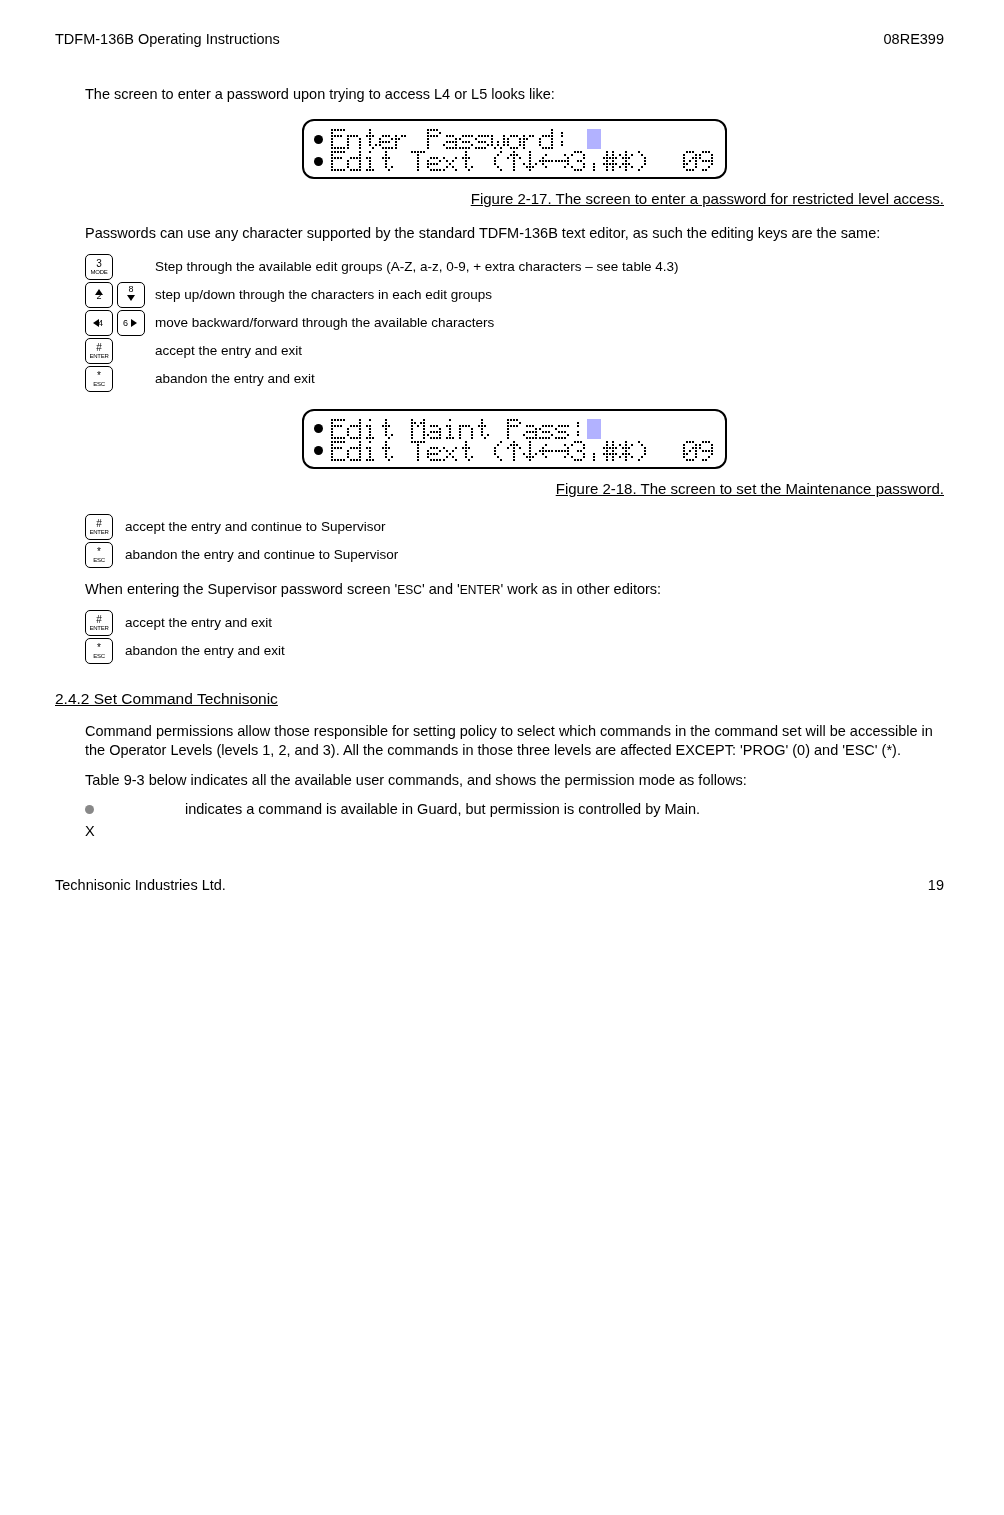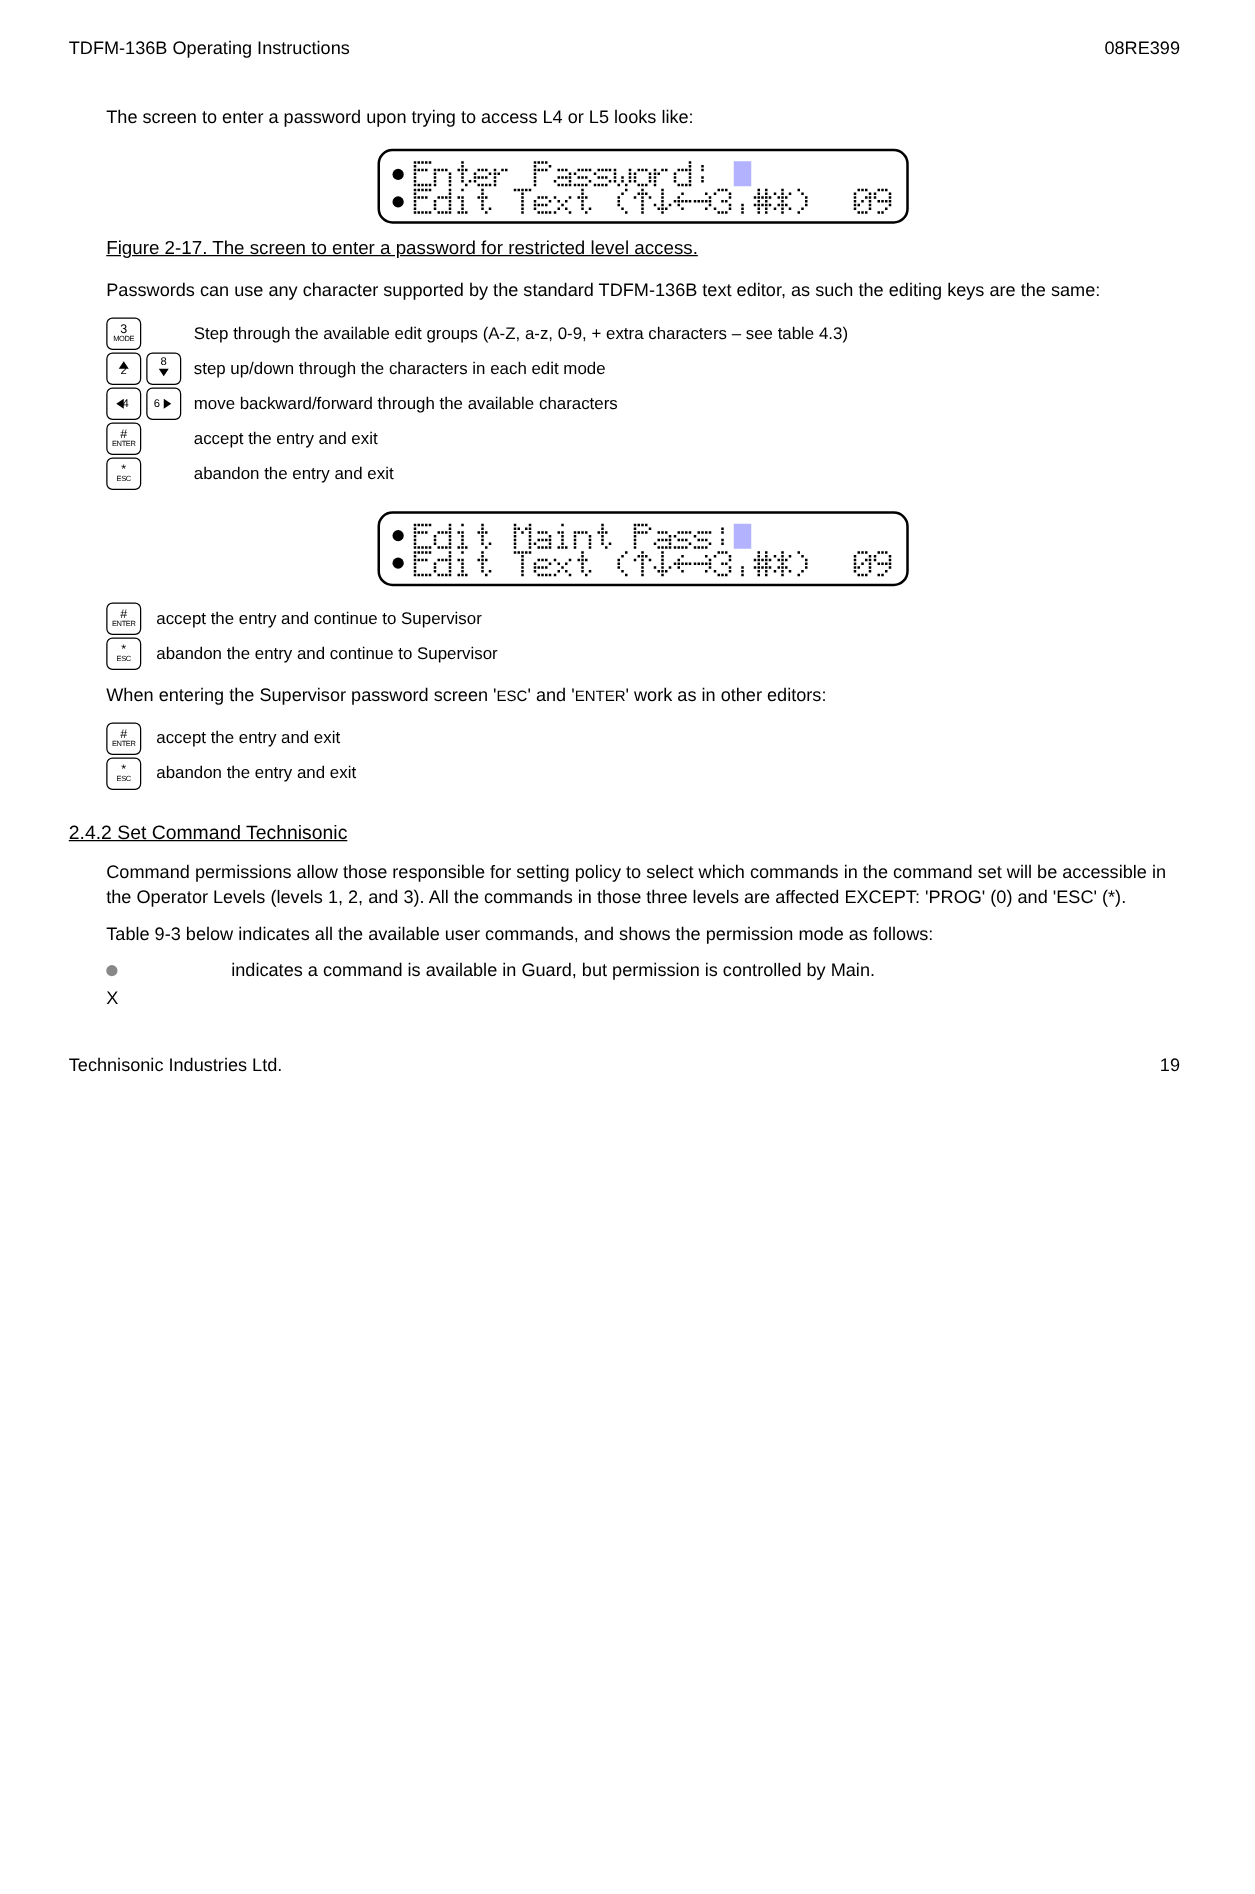--- a/index.html
+++ b/index.html
@@ -55,21 +55,21 @@
   }
   .px { width: 2px; height: 2px; }
   .on { background: #000; }
   .off { background: #fff; }
   .cursor-block {
     width: 14px; height: 20px;
     background: rgba(0,0,255,0.3);
     display: inline-block;
   }
   .caption {
-    text-align: left;
+    text-align: right;
     text-decoration: underline;
     font-size: 15px;
     margin: 5px 0 15px 0;
   }
   .key-table {
     margin: 8px 0 12px 0;
   }
   .key-row {
     display: flex;
     align-items: center;
@@ -175,21 +175,21 @@
               <div style="position: absolute; font-size: 9px; color: rgb(0, 0, 0); left: 50%; transform: translateX(-50%); top: 9px;">2</div>
             </div>
           </div>
           <div class="key-btn">
             <div style="position: relative; display: flex; align-items: center; justify-content: center; width: 100%; height: 100%;">
               <div class="arrow-down" style="margin-top: 6px;"></div>
               <div style="position: absolute; font-size: 9px; color: rgb(0, 0, 0); left: 50%; transform: translateX(-50%); top: 2px;">8</div>
             </div>
           </div>
         </div>
-        <div>step up/down through the characters in each edit mode</div>
+        <div>step up/down through the characters in each edit groups</div>
       </div>
       <div class="key-row">
         <div class="key-cell">
           <div class="key-btn">
             <div style="position: relative; display: flex; align-items: center; justify-content: center; width: 100%; height: 100%;">
               <div class="arrow-left" style="margin-left: -6px;"></div>
               <div style="position: absolute; font-size: 9px; color: rgb(0, 0, 0); top: 50%; transform: translateY(-50%); left: 12px;">4</div>
             </div>
           </div>
           <div class="key-btn">
@@ -222,20 +222,21 @@
     </div>
 
 
 <div class="center-box">
   <div class="lcd-box">
     <div class="lcd-line"><span class="dot"></span><span id="lcd2-l1"><span><span class="glyph"><span class="dotmatrix"><span class="px on"></span><span class="px on"></span><span class="px on"></span><span class="px on"></span><span class="px on"></span><span class="px on"></span><span class="px off"></span><span class="px off"></span><span class="px off"></span><span class="px off"></span><span class="px on"></span><span class="px on"></span><span class="px on"></span><span class="px on"></span><span class="px off"></span><span class="px on"></span><span class="px off"></span><span class="px off"></span><span class="px off"></span><span class="px off"></span><span class="px on"></span><span class="px off"></span><span class="px off"></span><span class="px off"></span><span class="px off"></span><span class="px on"></span><span class="px off"></span><span class="px off"></span><span class="px off"></span><span class="px off"></span><span class="px on"></span><span class="px on"></span><span class="px on"></span><span class="px on"></span><span class="px on"></span></span></span><span class="glyph"><span class="dotmatrix"><span class="px off"></span><span class="px off"></span><span class="px off"></span><span class="px off"></span><span class="px on"></span><span class="px off"></span><span class="px off"></span><span class="px off"></span><span class="px off"></span><span class="px on"></span><span class="px off"></span><span class="px on"></span><span class="px on"></span><span class="px on"></span><span class="px on"></span><span class="px on"></span><span class="px off"></span><span class="px off"></span><span class="px off"></span><span class="px on"></span><span class="px on"></span><span class="px off"></span><span class="px off"></span><span class="px off"></span><span class="px on"></span><span class="px on"></span><span class="px off"></span><span class="px off"></span><span class="px off"></span><span class="px on"></span><span class="px off"></span><span class="px on"></span><span class="px on"></span><span class="px on"></span><span class="px on"></span></span></span><span class="glyph"><span class="dotmatrix"><span class="px off"></span><span class="px off"></span><span class="px on"></span><span class="px off"></span><span class="px off"></span><span class="px off"></span><span class="px off"></span><span class="px off"></span><span class="px off"></span><span class="px off"></span><span class="px off"></span><span class="px on"></span><span class="px on"></span><span class="px off"></span><span class="px off"></span><span class="px off"></span><span class="px off"></span><span class="px on"></span><span class="px off"></span><span class="px off"></span><span class="px off"></span><span class="px off"></span><span class="px on"></span><span class="px off"></span><span class="px off"></span><span class="px off"></span><span class="px off"></span><span class="px on"></span><span class="px off"></span><span class="px off"></span><span class="px off"></span><span class="px on"></span><span class="px on"></span><span class="px on"></span><span class="px off"></span></span></span><span class="glyph"><span class="dotmatrix"><span class="px off"></span><span class="px off"></span><span class="px on"></span><span class="px off"></span><span class="px off"></span><span class="px off"></span><span class="px off"></span><span class="px on"></span><span class="px off"></span><span class="px off"></span><span class="px off"></span><span class="px on"></span><span class="px on"></span><span class="px on"></span><span class="px off"></span><span class="px off"></span><span class="px off"></span><span class="px on"></span><span class="px off"></span><span class="px off"></span><span class="px off"></span><span class="px off"></span><span class="px on"></span><span class="px off"></span><span class="px off"></span><span class="px off"></span><span class="px off"></span><span class="px on"></span><span class="px off"></span><span class="px on"></span><span class="px off"></span><span class="px off"></span><span class="px off"></span><span class="px on"></span><span class="px off"></span></span></span><span class="glyph"><span class="dotmatrix"><span class="px off"></span><span class="px off"></span><span class="px off"></span><span class="px off"></span><span class="px off"></span><span class="px off"></span><span class="px off"></span><span class="px off"></span><span class="px off"></span><span class="px off"></span><span class="px off"></span><span class="px off"></span><span class="px off"></span><span class="px off"></span><span class="px off"></span><span class="px off"></span><span class="px off"></span><span class="px off"></span><span class="px off"></span><span class="px off"></span><span class="px off"></span><span class="px off"></span><span class="px off"></span><span class="px off"></span><span class="px off"></span><span class="px off"></span><span class="px off"></span><span class="px off"></span><span class="px off"></span><span class="px off"></span><span class="px off"></span><span class="px off"></span><span class="px off"></span><span class="px off"></span><span class="px off"></span></span></span><span class="glyph"><span class="dotmatrix"><span class="px on"></span><span class="px off"></span><span class="px off"></span><span class="px off"></span><span class="px on"></span><span class="px on"></span><span class="px on"></span><span class="px off"></span><span class="px on"></span><span class="px on"></span><span class="px on"></span><span class="px off"></span><span class="px on"></span><span class="px off"></span><span class="px on"></span><span class="px on"></span><span class="px off"></span><span class="px off"></span><span class="px off"></span><span class="px on"></span><span class="px on"></span><span class="px off"></span><span class="px off"></span><span class="px off"></span><span class="px on"></span><span class="px on"></span><span class="px off"></span><span class="px off"></span><span class="px off"></span><span class="px on"></span><span class="px on"></span><span class="px off"></span><span class="px off"></span><span class="px off"></span><span class="px on"></span></span></span><span class="glyph"><span class="dotmatrix"><span class="px off"></span><span class="px off"></span><span class="px off"></span><span class="px off"></span><span class="px off"></span><span class="px off"></span><span class="px off"></span><span class="px off"></span><span class="px off"></span><span class="px off"></span><span class="px off"></span><span class="px on"></span><span class="px on"></span><span class="px on"></span><span class="px off"></span><span class="px off"></span><span class="px off"></span><span class="px off"></span><span class="px off"></span><span class="px on"></span><span class="px off"></span><span class="px on"></span><span class="px on"></span><span class="px on"></span><span class="px on"></span><span class="px on"></span><span class="px off"></span><span class="px off"></span><span class="px off"></span><span class="px on"></span><span class="px off"></span><span class="px on"></span><span class="px on"></span><span class="px on"></span><span class="px on"></span></span></span><span class="glyph"><span class="dotmatrix"><span class="px off"></span><span class="px off"></span><span class="px on"></span><span class="px off"></span><span class="px off"></span><span class="px off"></span><span class="px off"></span><span class="px off"></span><span class="px off"></span><span class="px off"></span><span class="px off"></span><span class="px on"></span><span class="px on"></span><span class="px off"></span><span class="px off"></span><span class="px off"></span><span class="px off"></span><span class="px on"></span><span class="px off"></span><span class="px off"></span><span class="px off"></span><span class="px off"></span><span class="px on"></span><span class="px off"></span><span class="px off"></span><span class="px off"></span><span class="px off"></span><span class="px on"></span><span class="px off"></span><span class="px off"></span><span class="px off"></span><span class="px on"></span><span class="px on"></span><span class="px on"></span><span class="px off"></span></span></span><span class="glyph"><span class="dotmatrix"><span class="px off"></span><span class="px off"></span><span class="px off"></span><span class="px off"></span><span class="px off"></span><span class="px off"></span><span class="px off"></span><span class="px off"></span><span class="px off"></span><span class="px off"></span><span class="px on"></span><span class="px on"></span><span class="px on"></span><span class="px on"></span><span class="px off"></span><span class="px on"></span><span class="px off"></span><span class="px off"></span><span class="px off"></span><span class="px on"></span><span class="px on"></span><span class="px off"></span><span class="px off"></span><span class="px off"></span><span class="px on"></span><span class="px on"></span><span class="px off"></span><span class="px off"></span><span class="px off"></span><span class="px on"></span><span class="px on"></span><span class="px off"></span><span class="px off"></span><span class="px off"></span><span class="px on"></span></span></span><span class="glyph"><span class="dotmatrix"><span class="px off"></span><span class="px off"></span><span class="px on"></span><span class="px off"></span><span class="px off"></span><span class="px off"></span><span class="px off"></span><span class="px on"></span><span class="px off"></span><span class="px off"></span><span class="px off"></span><span class="px on"></span><span class="px on"></span><span class="px on"></span><span class="px off"></span><span class="px off"></span><span class="px off"></span><span class="px on"></span><span class="px off"></span><span class="px off"></span><span class="px off"></span><span class="px off"></span><span class="px on"></span><span class="px off"></span><span class="px off"></span><span class="px off"></span><span class="px off"></span><span class="px on"></span><span class="px off"></span><span class="px on"></span><span class="px off"></span><span class="px off"></span><span class="px off"></span><span class="px on"></span><span class="px off"></span></span></span><span class="glyph"><span class="dotmatrix"><span class="px off"></span><span class="px off"></span><span class="px off"></span><span class="px off"></span><span class="px off"></span><span class="px off"></span><span class="px off"></span><span class="px off"></span><span class="px off"></span><span class="px off"></span><span class="px off"></span><span class="px off"></span><span class="px off"></span><span class="px off"></span><span class="px off"></span><span class="px off"></span><span class="px off"></span><span class="px off"></span><span class="px off"></span><span class="px off"></span><span class="px off"></span><span class="px off"></span><span class="px off"></span><span class="px off"></span><span class="px off"></span><span class="px off"></span><span class="px off"></span><span class="px off"></span><span class="px off"></span><span class="px off"></span><span class="px off"></span><span class="px off"></span><span class="px off"></span><span class="px off"></span><span class="px off"></span></span></span><span class="glyph"><span class="dotmatrix"><span class="px on"></span><span class="px on"></span><span class="px on"></span><span class="px on"></span><span class="px off"></span><span class="px on"></span><span class="px off"></span><span class="px off"></span><span class="px off"></span><span class="px on"></span><span class="px on"></span><span class="px on"></span><span class="px on"></span><span class="px on"></span><span class="px off"></span><span class="px on"></span><span class="px off"></span><span class="px off"></span><span class="px off"></span><span class="px off"></span><span class="px on"></span><span class="px off"></span><span class="px off"></span><span class="px off"></span><span class="px off"></span><span class="px on"></span><span class="px off"></span><span class="px off"></span><span class="px off"></span><span class="px off"></span><span class="px on"></span><span class="px off"></span><span class="px off"></span><span class="px off"></span><span class="px off"></span></span></span><span class="glyph"><span class="dotmatrix"><span class="px off"></span><span class="px off"></span><span class="px off"></span><span class="px off"></span><span class="px off"></span><span class="px off"></span><span class="px off"></span><span class="px off"></span><span class="px off"></span><span class="px off"></span><span class="px off"></span><span class="px on"></span><span class="px on"></span><span class="px on"></span><span class="px off"></span><span class="px off"></span><span class="px off"></span><span class="px off"></span><span class="px off"></span><span class="px on"></span><span class="px off"></span><span class="px on"></span><span class="px on"></span><span class="px on"></span><span class="px on"></span><span class="px on"></span><span class="px off"></span><span class="px off"></span><span class="px off"></span><span class="px on"></span><span class="px off"></span><span class="px on"></span><span class="px on"></span><span class="px on"></span><span class="px on"></span></span></span><span class="glyph"><span class="dotmatrix"><span class="px off"></span><span class="px off"></span><span class="px off"></span><span class="px off"></span><span class="px off"></span><span class="px off"></span><span class="px off"></span><span class="px off"></span><span class="px off"></span><span class="px off"></span><span class="px off"></span><span class="px on"></span><span class="px on"></span><span class="px on"></span><span class="px on"></span><span class="px on"></span><span class="px off"></span><span class="px off"></span><span class="px off"></span><span class="px off"></span><span class="px off"></span><span class="px on"></span><span class="px on"></span><span class="px on"></span><span class="px off"></span><span class="px off"></span><span class="px off"></span><span class="px off"></span><span class="px off"></span><span class="px on"></span><span class="px on"></span><span class="px on"></span><span class="px on"></span><span class="px on"></span><span class="px off"></span></span></span><span class="glyph"><span class="dotmatrix"><span class="px off"></span><span class="px off"></span><span class="px off"></span><span class="px off"></span><span class="px off"></span><span class="px off"></span><span class="px off"></span><span class="px off"></span><span class="px off"></span><span class="px off"></span><span class="px off"></span><span class="px on"></span><span class="px on"></span><span class="px on"></span><span class="px on"></span><span class="px on"></span><span class="px off"></span><span class="px off"></span><span class="px off"></span><span class="px off"></span><span class="px off"></span><span class="px on"></span><span class="px on"></span><span class="px on"></span><span class="px off"></span><span class="px off"></span><span class="px off"></span><span class="px off"></span><span class="px off"></span><span class="px on"></span><span class="px on"></span><span class="px on"></span><span class="px on"></span><span class="px on"></span><span class="px off"></span></span></span><span class="glyph"><span class="dotmatrix"><span class="px off"></span><span class="px off"></span><span class="px off"></span><span class="px off"></span><span class="px off"></span><span class="px off"></span><span class="px off"></span><span class="px on"></span><span class="px off"></span><span class="px off"></span><span class="px off"></span><span class="px off"></span><span class="px on"></span><span class="px off"></span><span class="px off"></span><span class="px off"></span><span class="px off"></span><span class="px off"></span><span class="px off"></span><span class="px off"></span><span class="px off"></span><span class="px off"></span><span class="px on"></span><span class="px off"></span><span class="px off"></span><span class="px off"></span><span class="px off"></span><span class="px on"></span><span class="px off"></span><span class="px off"></span><span class="px off"></span><span class="px off"></span><span class="px off"></span><span class="px off"></span><span class="px off"></span></span></span></span></span><span class="cursor-block"></span></div>
     <div class="lcd-line"><span class="dot"></span><span id="lcd2-l2"><span><span class="glyph"><span class="dotmatrix"><span class="px on"></span><span class="px on"></span><span class="px on"></span><span class="px on"></span><span class="px on"></span><span class="px on"></span><span class="px off"></span><span class="px off"></span><span class="px off"></span><span class="px off"></span><span class="px on"></span><span class="px on"></span><span class="px on"></span><span class="px on"></span><span class="px off"></span><span class="px on"></span><span class="px off"></span><span class="px off"></span><span class="px off"></span><span class="px off"></span><span class="px on"></span><span class="px off"></span><span class="px off"></span><span class="px off"></span><span class="px off"></span><span class="px on"></span><span class="px off"></span><span class="px off"></span><span class="px off"></span><span class="px off"></span><span class="px on"></span><span class="px on"></span><span class="px on"></span><span class="px on"></span><span class="px on"></span></span></span><span class="glyph"><span class="dotmatrix"><span class="px off"></span><span class="px off"></span><span class="px off"></span><span class="px off"></span><span class="px on"></span><span class="px off"></span><span class="px off"></span><span class="px off"></span><span class="px off"></span><span class="px on"></span><span class="px off"></span><span class="px on"></span><span class="px on"></span><span class="px on"></span><span class="px on"></span><span class="px on"></span><span class="px off"></span><span class="px off"></span><span class="px off"></span><span class="px on"></span><span class="px on"></span><span class="px off"></span><span class="px off"></span><span class="px off"></span><span class="px on"></span><span class="px on"></span><span class="px off"></span><span class="px off"></span><span class="px off"></span><span class="px on"></span><span class="px off"></span><span class="px on"></span><span class="px on"></span><span class="px on"></span><span class="px on"></span></span></span><span class="glyph"><span class="dotmatrix"><span class="px off"></span><span class="px off"></span><span class="px on"></span><span class="px off"></span><span class="px off"></span><span class="px off"></span><span class="px off"></span><span class="px off"></span><span class="px off"></span><span class="px off"></span><span class="px off"></span><span class="px on"></span><span class="px on"></span><span class="px off"></span><span class="px off"></span><span class="px off"></span><span class="px off"></span><span class="px on"></span><span class="px off"></span><span class="px off"></span><span class="px off"></span><span class="px off"></span><span class="px on"></span><span class="px off"></span><span class="px off"></span><span class="px off"></span><span class="px off"></span><span class="px on"></span><span class="px off"></span><span class="px off"></span><span class="px off"></span><span class="px on"></span><span class="px on"></span><span class="px on"></span><span class="px off"></span></span></span><span class="glyph"><span class="dotmatrix"><span class="px off"></span><span class="px off"></span><span class="px on"></span><span class="px off"></span><span class="px off"></span><span class="px off"></span><span class="px off"></span><span class="px on"></span><span class="px off"></span><span class="px off"></span><span class="px off"></span><span class="px on"></span><span class="px on"></span><span class="px on"></span><span class="px off"></span><span class="px off"></span><span class="px off"></span><span class="px on"></span><span class="px off"></span><span class="px off"></span><span class="px off"></span><span class="px off"></span><span class="px on"></span><span class="px off"></span><span class="px off"></span><span class="px off"></span><span class="px off"></span><span class="px on"></span><span class="px off"></span><span class="px on"></span><span class="px off"></span><span class="px off"></span><span class="px off"></span><span class="px on"></span><span class="px off"></span></span></span><span class="glyph"><span class="dotmatrix"><span class="px off"></span><span class="px off"></span><span class="px off"></span><span class="px off"></span><span class="px off"></span><span class="px off"></span><span class="px off"></span><span class="px off"></span><span class="px off"></span><span class="px off"></span><span class="px off"></span><span class="px off"></span><span class="px off"></span><span class="px off"></span><span class="px off"></span><span class="px off"></span><span class="px off"></span><span class="px off"></span><span class="px off"></span><span class="px off"></span><span class="px off"></span><span class="px off"></span><span class="px off"></span><span class="px off"></span><span class="px off"></span><span class="px off"></span><span class="px off"></span><span class="px off"></span><span class="px off"></span><span class="px off"></span><span class="px off"></span><span class="px off"></span><span class="px off"></span><span class="px off"></span><span class="px off"></span></span></span><span class="glyph"><span class="dotmatrix"><span class="px on"></span><span class="px on"></span><span class="px on"></span><span class="px on"></span><span class="px on"></span><span class="px off"></span><span class="px off"></span><span class="px on"></span><span class="px off"></span><span class="px off"></span><span class="px off"></span><span class="px off"></span><span class="px on"></span><span class="px off"></span><span class="px off"></span><span class="px off"></span><span class="px off"></span><span class="px on"></span><span class="px off"></span><span class="px off"></span><span class="px off"></span><span class="px off"></span><span class="px on"></span><span class="px off"></span><span class="px off"></span><span class="px off"></span><span class="px off"></span><span class="px on"></span><span class="px off"></span><span class="px off"></span><span class="px off"></span><span class="px off"></span><span class="px on"></span><span class="px off"></span><span class="px off"></span></span></span><span class="glyph"><span class="dotmatrix"><span class="px off"></span><span class="px off"></span><span class="px off"></span><span class="px off"></span><span class="px off"></span><span class="px off"></span><span class="px off"></span><span class="px off"></span><span class="px off"></span><span class="px off"></span><span class="px off"></span><span class="px on"></span><span class="px on"></span><span class="px on"></span><span class="px off"></span><span class="px on"></span><span class="px off"></span><span class="px off"></span><span class="px off"></span><span class="px on"></span><span class="px on"></span><span class="px on"></span><span class="px on"></span><span class="px on"></span><span class="px off"></span><span class="px on"></span><span class="px off"></span><span class="px off"></span><span class="px off"></span><span class="px off"></span><span class="px off"></span><span class="px on"></span><span class="px on"></span><span class="px on"></span><span class="px on"></span></span></span><span class="glyph"><span class="dotmatrix"><span class="px off"></span><span class="px off"></span><span class="px off"></span><span class="px off"></span><span class="px off"></span><span class="px off"></span><span class="px off"></span><span class="px off"></span><span class="px off"></span><span class="px off"></span><span class="px on"></span><span class="px off"></span><span class="px off"></span><span class="px off"></span><span class="px on"></span><span class="px off"></span><span class="px on"></span><span class="px off"></span><span class="px on"></span><span class="px off"></span><span class="px off"></span><span class="px off"></span><span class="px on"></span><span class="px off"></span><span class="px off"></span><span class="px off"></span><span class="px on"></span><span class="px off"></span><span class="px on"></span><span class="px off"></span><span class="px on"></span><span class="px off"></span><span class="px off"></span><span class="px off"></span><span class="px on"></span></span></span><span class="glyph"><span class="dotmatrix"><span class="px off"></span><span class="px off"></span><span class="px on"></span><span class="px off"></span><span class="px off"></span><span class="px off"></span><span class="px off"></span><span class="px on"></span><span class="px off"></span><span class="px off"></span><span class="px off"></span><span class="px on"></span><span class="px on"></span><span class="px on"></span><span class="px off"></span><span class="px off"></span><span class="px off"></span><span class="px on"></span><span class="px off"></span><span class="px off"></span><span class="px off"></span><span class="px off"></span><span class="px on"></span><span class="px off"></span><span class="px off"></span><span class="px off"></span><span class="px off"></span><span class="px on"></span><span class="px off"></span><span class="px on"></span><span class="px off"></span><span class="px off"></span><span class="px off"></span><span class="px on"></span><span class="px off"></span></span></span><span class="glyph"><span class="dotmatrix"><span class="px off"></span><span class="px off"></span><span class="px off"></span><span class="px off"></span><span class="px off"></span><span class="px off"></span><span class="px off"></span><span class="px off"></span><span class="px off"></span><span class="px off"></span><span class="px off"></span><span class="px off"></span><span class="px off"></span><span class="px off"></span><span class="px off"></span><span class="px off"></span><span class="px off"></span><span class="px off"></span><span class="px off"></span><span class="px off"></span><span class="px off"></span><span class="px off"></span><span class="px off"></span><span class="px off"></span><span class="px off"></span><span class="px off"></span><span class="px off"></span><span class="px off"></span><span class="px off"></span><span class="px off"></span><span class="px off"></span><span class="px off"></span><span class="px off"></span><span class="px off"></span><span class="px off"></span></span></span><span class="glyph"><span class="dotmatrix"><span class="px off"></span><span class="px off"></span><span class="px off"></span><span class="px on"></span><span class="px off"></span><span class="px off"></span><span class="px off"></span><span class="px on"></span><span class="px off"></span><span class="px off"></span><span class="px off"></span><span class="px on"></span><span class="px off"></span><span class="px off"></span><span class="px off"></span><span class="px off"></span><span class="px on"></span><span class="px off"></span><span class="px off"></span><span class="px off"></span><span class="px off"></span><span class="px on"></span><span class="px off"></span><span class="px off"></span><span class="px off"></span><span class="px off"></span><span class="px off"></span><span class="px on"></span><span class="px off"></span><span class="px off"></span><span class="px off"></span><span class="px off"></span><span class="px off"></span><span class="px on"></span><span class="px off"></span></span></span><span class="glyph"><span class="dotmatrix"><span class="px off"></span><span class="px off"></span><span class="px on"></span><span class="px off"></span><span class="px off"></span><span class="px off"></span><span class="px on"></span><span class="px on"></span><span class="px on"></span><span class="px off"></span><span class="px on"></span><span class="px off"></span><span class="px on"></span><span class="px off"></span><span class="px on"></span><span class="px off"></span><span class="px off"></span><span class="px on"></span><span class="px off"></span><span class="px off"></span><span class="px off"></span><span class="px off"></span><span class="px on"></span><span class="px off"></span><span class="px off"></span><span class="px off"></span><span class="px off"></span><span class="px on"></span><span class="px off"></span><span class="px off"></span><span class="px off"></span><span class="px off"></span><span class="px on"></span><span class="px off"></span><span class="px off"></span></span></span><span class="glyph"><span class="dotmatrix"><span class="px off"></span><span class="px off"></span><span class="px on"></span><span class="px off"></span><span class="px off"></span><span class="px off"></span><span class="px off"></span><span class="px on"></span><span class="px off"></span><span class="px off"></span><span class="px off"></span><span class="px off"></span><span class="px on"></span><span class="px off"></span><span class="px off"></span><span class="px off"></span><span class="px off"></span><span class="px on"></span><span class="px off"></span><span class="px off"></span><span class="px on"></span><span class="px off"></span><span class="px on"></span><span class="px off"></span><span class="px on"></span><span class="px off"></span><span class="px on"></span><span class="px on"></span><span class="px on"></span><span class="px off"></span><span class="px off"></span><span class="px off"></span><span class="px on"></span><span class="px off"></span><span class="px off"></span></span></span><span class="glyph"><span class="dotmatrix"><span class="px off"></span><span class="px off"></span><span class="px off"></span><span class="px off"></span><span class="px off"></span><span class="px off"></span><span class="px off"></span><span class="px on"></span><span class="px off"></span><span class="px off"></span><span class="px off"></span><span class="px on"></span><span class="px off"></span><span class="px off"></span><span class="px off"></span><span class="px on"></span><span class="px on"></span><span class="px on"></span><span class="px on"></span><span class="px on"></span><span class="px off"></span><span class="px on"></span><span class="px off"></span><span class="px off"></span><span class="px off"></span><span class="px off"></span><span class="px off"></span><span class="px on"></span><span class="px off"></span><span class="px off"></span><span class="px off"></span><span class="px off"></span><span class="px off"></span><span class="px off"></span><span class="px off"></span></span></span><span class="glyph"><span class="dotmatrix"><span class="px off"></span><span class="px off"></span><span class="px off"></span><span class="px off"></span><span class="px off"></span><span class="px off"></span><span class="px off"></span><span class="px off"></span><span class="px on"></span><span class="px off"></span><span class="px off"></span><span class="px off"></span><span class="px off"></span><span class="px off"></span><span class="px on"></span><span class="px on"></span><span class="px on"></span><span class="px on"></span><span class="px on"></span><span class="px on"></span><span class="px off"></span><span class="px off"></span><span class="px off"></span><span class="px off"></span><span class="px on"></span><span class="px off"></span><span class="px off"></span><span class="px off"></span><span class="px on"></span><span class="px off"></span><span class="px off"></span><span class="px off"></span><span class="px off"></span><span class="px off"></span><span class="px off"></span></span></span><span class="glyph"><span class="dotmatrix"><span class="px off"></span><span class="px on"></span><span class="px on"></span><span class="px on"></span><span class="px off"></span><span class="px on"></span><span class="px off"></span><span class="px off"></span><span class="px off"></span><span class="px on"></span><span class="px off"></span><span class="px off"></span><span class="px off"></span><span class="px off"></span><span class="px on"></span><span class="px off"></span><span class="px off"></span><span class="px on"></span><span class="px on"></span><span class="px off"></span><span class="px off"></span><span class="px off"></span><span class="px off"></span><span class="px off"></span><span class="px on"></span><span class="px on"></span><span class="px off"></span><span class="px off"></span><span class="px off"></span><span class="px on"></span><span class="px off"></span><span class="px on"></span><span class="px on"></span><span class="px on"></span><span class="px off"></span></span></span><span class="glyph"><span class="dotmatrix"><span class="px off"></span><span class="px off"></span><span class="px off"></span><span class="px off"></span><span class="px off"></span><span class="px off"></span><span class="px off"></span><span class="px off"></span><span class="px off"></span><span class="px off"></span><span class="px off"></span><span class="px off"></span><span class="px off"></span><span class="px off"></span><span class="px off"></span><span class="px off"></span><span class="px off"></span><span class="px off"></span><span class="px off"></span><span class="px off"></span><span class="px off"></span><span class="px off"></span><span class="px on"></span><span class="px off"></span><span class="px off"></span><span class="px off"></span><span class="px off"></span><span class="px on"></span><span class="px off"></span><span class="px off"></span><span class="px off"></span><span class="px off"></span><span class="px on"></span><span class="px off"></span><span class="px off"></span></span></span><span class="glyph"><span class="dotmatrix"><span class="px off"></span><span class="px on"></span><span class="px off"></span><span class="px on"></span><span class="px off"></span><span class="px off"></span><span class="px on"></span><span class="px off"></span><span class="px on"></span><span class="px off"></span><span class="px on"></span><span class="px on"></span><span class="px on"></span><span class="px on"></span><span class="px on"></span><span class="px off"></span><span class="px on"></span><span class="px off"></span><span class="px on"></span><span class="px off"></span><span class="px on"></span><span class="px on"></span><span class="px on"></span><span class="px on"></span><span class="px on"></span><span class="px off"></span><span class="px on"></span><span class="px off"></span><span class="px on"></span><span class="px off"></span><span class="px off"></span><span class="px on"></span><span class="px off"></span><span class="px on"></span><span class="px off"></span></span></span><span class="glyph"><span class="dotmatrix"><span class="px off"></span><span class="px off"></span><span class="px on"></span><span class="px off"></span><span class="px off"></span><span class="px on"></span><span class="px off"></span><span class="px on"></span><span class="px off"></span><span class="px on"></span><span class="px off"></span><span class="px on"></span><span class="px on"></span><span class="px on"></span><span class="px off"></span><span class="px off"></span><span class="px off"></span><span class="px on"></span><span class="px off"></span><span class="px off"></span><span class="px off"></span><span class="px on"></span><span class="px on"></span><span class="px on"></span><span class="px off"></span><span class="px on"></span><span class="px off"></span><span class="px on"></span><span class="px off"></span><span class="px on"></span><span class="px off"></span><span class="px off"></span><span class="px on"></span><span class="px off"></span><span class="px off"></span></span></span><span class="glyph"><span class="dotmatrix"><span class="px off"></span><span class="px on"></span><span class="px off"></span><span class="px off"></span><span class="px off"></span><span class="px off"></span><span class="px off"></span><span class="px on"></span><span class="px off"></span><span class="px off"></span><span class="px off"></span><span class="px off"></span><span class="px off"></span><span class="px on"></span><span class="px off"></span><span class="px off"></span><span class="px off"></span><span class="px off"></span><span class="px on"></span><span class="px off"></span><span class="px off"></span><span class="px off"></span><span class="px off"></span><span class="px on"></span><span class="px off"></span><span class="px off"></span><span class="px off"></span><span class="px on"></span><span class="px off"></span><span class="px off"></span><span class="px off"></span><span class="px on"></span><span class="px off"></span><span class="px off"></span><span class="px off"></span></span></span><span class="glyph"><span class="dotmatrix"><span class="px off"></span><span class="px off"></span><span class="px off"></span><span class="px off"></span><span class="px off"></span><span class="px off"></span><span class="px off"></span><span class="px off"></span><span class="px off"></span><span class="px off"></span><span class="px off"></span><span class="px off"></span><span class="px off"></span><span class="px off"></span><span class="px off"></span><span class="px off"></span><span class="px off"></span><span class="px off"></span><span class="px off"></span><span class="px off"></span><span class="px off"></span><span class="px off"></span><span class="px off"></span><span class="px off"></span><span class="px off"></span><span class="px off"></span><span class="px off"></span><span class="px off"></span><span class="px off"></span><span class="px off"></span><span class="px off"></span><span class="px off"></span><span class="px off"></span><span class="px off"></span><span class="px off"></span></span></span><span class="glyph"><span class="dotmatrix"><span class="px off"></span><span class="px off"></span><span class="px off"></span><span class="px off"></span><span class="px off"></span><span class="px off"></span><span class="px off"></span><span class="px off"></span><span class="px off"></span><span class="px off"></span><span class="px off"></span><span class="px off"></span><span class="px off"></span><span class="px off"></span><span class="px off"></span><span class="px off"></span><span class="px off"></span><span class="px off"></span><span class="px off"></span><span class="px off"></span><span class="px off"></span><span class="px off"></span><span class="px off"></span><span class="px off"></span><span class="px off"></span><span class="px off"></span><span class="px off"></span><span class="px off"></span><span class="px off"></span><span class="px off"></span><span class="px off"></span><span class="px off"></span><span class="px off"></span><span class="px off"></span><span class="px off"></span></span></span><span class="glyph"><span class="dotmatrix"><span class="px off"></span><span class="px on"></span><span class="px on"></span><span class="px on"></span><span class="px off"></span><span class="px on"></span><span class="px off"></span><span class="px off"></span><span class="px off"></span><span class="px on"></span><span class="px on"></span><span class="px off"></span><span class="px off"></span><span class="px on"></span><span class="px on"></span><span class="px on"></span><span class="px off"></span><span class="px on"></span><span class="px off"></span><span class="px on"></span><span class="px on"></span><span class="px on"></span><span class="px off"></span><span class="px off"></span><span class="px on"></span><span class="px on"></span><span class="px off"></span><span class="px off"></span><span class="px off"></span><span class="px on"></span><span class="px off"></span><span class="px on"></span><span class="px on"></span><span class="px on"></span><span class="px off"></span></span></span><span class="glyph"><span class="dotmatrix"><span class="px off"></span><span class="px on"></span><span class="px on"></span><span class="px on"></span><span class="px off"></span><span class="px on"></span><span class="px off"></span><span class="px off"></span><span class="px off"></span><span class="px on"></span><span class="px on"></span><span class="px off"></span><span class="px off"></span><span class="px off"></span><span class="px on"></span><span class="px off"></span><span class="px on"></span><span class="px on"></span><span class="px on"></span><span class="px on"></span><span class="px off"></span><span class="px off"></span><span class="px off"></span><span class="px off"></span><span class="px on"></span><span class="px off"></span><span class="px off"></span><span class="px off"></span><span class="px on"></span><span class="px off"></span><span class="px off"></span><span class="px on"></span><span class="px on"></span><span class="px off"></span><span class="px off"></span></span></span></span></span></div>
   </div>
 </div>
 
+<div class="caption">Figure 2-18. The screen to set the Maintenance password.</div>
 
 
 <div class="key-table" id="keys2">
       <div class="key-row">
         <div class="key-cell-narrow">
           <div class="key-btn">
             <div class="t1">#</div>
             <div class="t2">ENTER</div>
           </div>
         </div>

